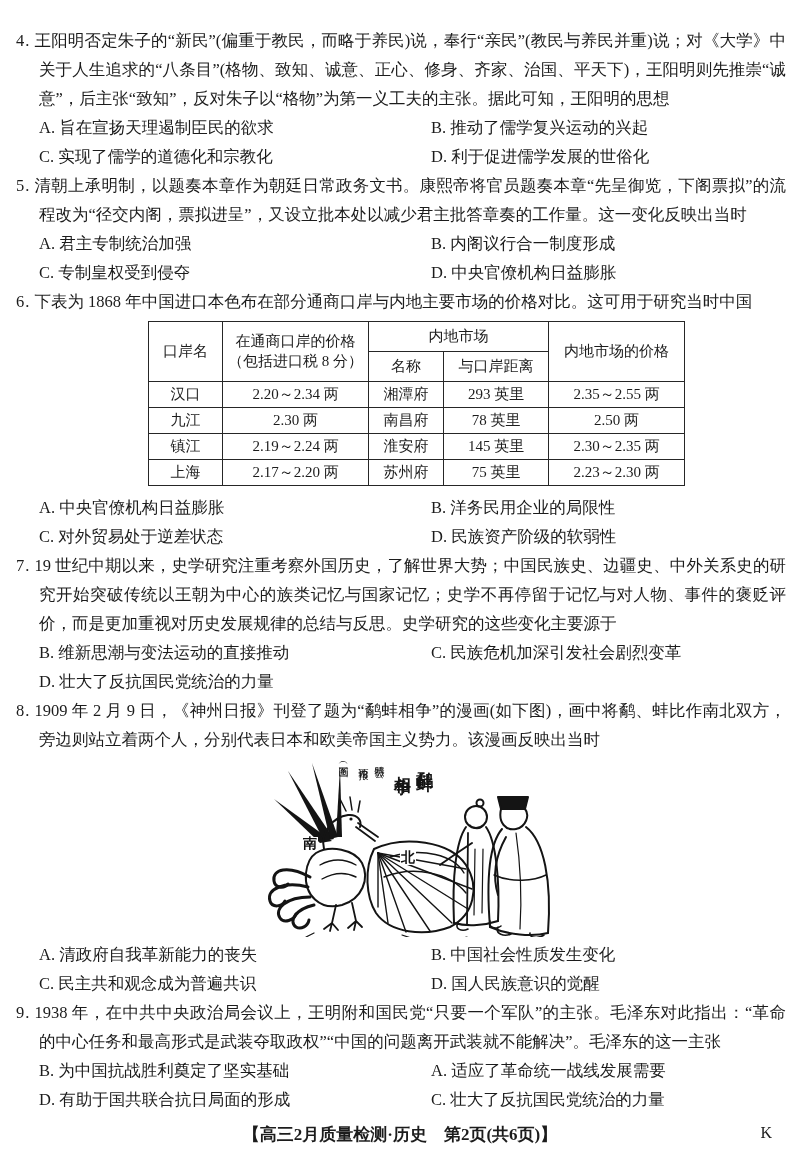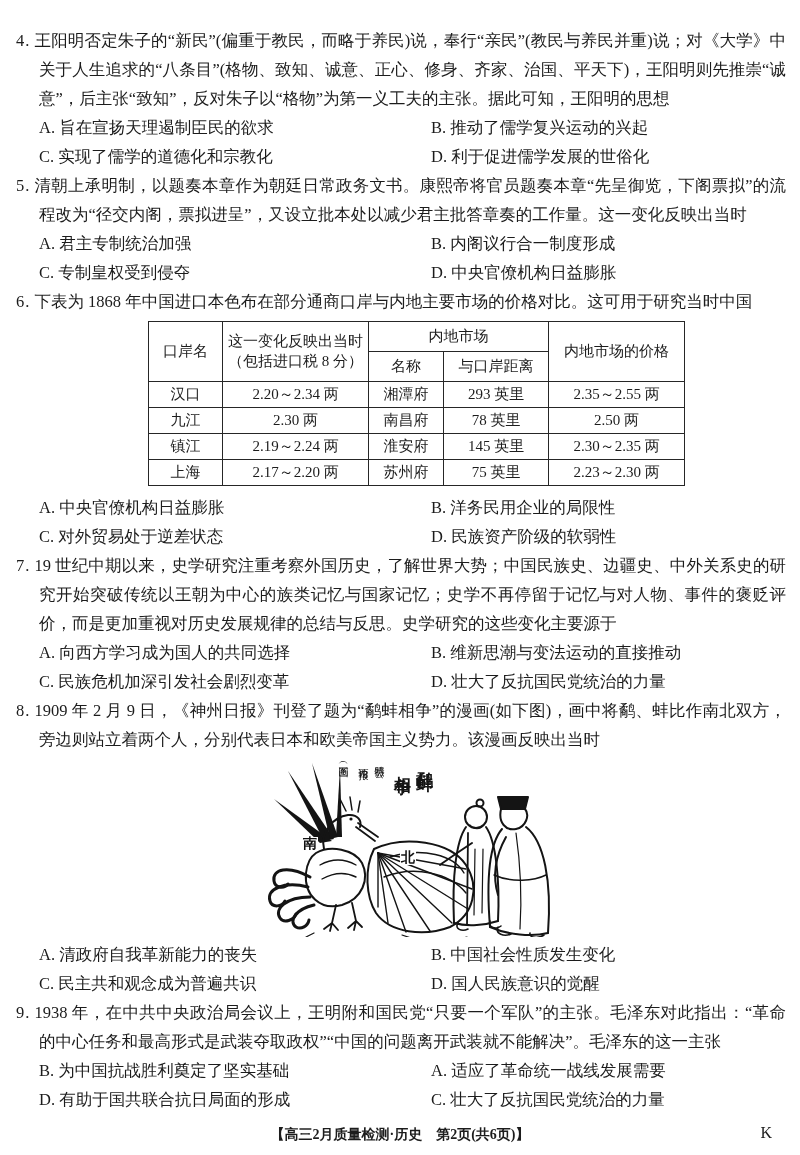--- a/index.html
+++ b/index.html
@@ -26,21 +26,21 @@
   .cartoon { position:relative; width:320px; height:180px; margin:3px 0 3px 238px; }
   .cartoon svg { position:absolute; left:0; top:0; }
   .vtext { position:absolute; writing-mode:vertical-rl; text-orientation:upright;
     color:#141414; line-height:1; }
   .vt-big { font-size:17px; font-weight:bold; letter-spacing:2px; }
   .vt-small { font-size:10px; letter-spacing:1px; }
   .geo { position:absolute; font-size:14px; font-weight:bold; color:#111;
     background:#ffffff; padding:0 1px; line-height:1; }
 
   .footer { position:absolute; left:0; right:0; top:1120px; text-align:center;
-    font-weight:bold; font-size:14px; }
+    font-weight:bold; font-size:17px; }
   .kmark { position:absolute; right:28px; top:1118px; font-weight:normal; font-size:16px; }
 </style>
 </head>
 <body>
 
 <div class="page">
 
   <section class="question">
     <div class="stem"><span class="qnum">4.</span><span>王阳明否定朱子的“新民”(偏重于教民，而略于养民)说，奉行“亲民”(教民与养民并重)说；对《大学》中关于人生追求的“八条目”(格物、致知、诚意、正心、修身、齐家、治国、平天下)，王阳明则先推崇“诚意”，后主张“致知”，反对朱子以“格物”为第一义工夫的主张。据此可知，王阳明的思想</span></div>
     <div class="options">
@@ -69,21 +69,21 @@
           <col style="width:74px">
           <col style="width:146px">
           <col style="width:75px">
           <col style="width:105px">
           <col style="width:136px">
         </colgroup>
       <tbody>
           <tr class="hr">
         <th rowspan="2">口岸名</th>
         <th rowspan="2">
-          <div>这一变化反映出当时</div>
+          <div>在通商口岸的价格</div>
           <div>（包括进口税 8 分）</div>
         </th>
         <th colspan="2">内地市场</th>
         <th rowspan="2">内地市场的价格</th>
       </tr>
       <tr class="hr">
         <th>名称</th>
         <th>与口岸距离</th>
       </tr>
       <tr class="dr">
@@ -121,21 +121,20 @@
       <span class="opt">A. 中央官僚机构日益膨胀</span>
       <span class="opt">B. 洋务民用企业的局限性</span>
       <span class="opt">C. 对外贸易处于逆差状态</span>
       <span class="opt">D. 民族资产阶级的软弱性</span>
     </div>
   </section>
 
   <section class="question">
     <div class="stem"><span class="qnum">7.</span><span>19 世纪中期以来，史学研究注重考察外国历史，了解世界大势；中国民族史、边疆史、中外关系史的研究开始突破传统以王朝为中心的族类记忆与国家记忆；史学不再停留于记忆与对人物、事件的褒贬评价，而是更加重视对历史发展规律的总结与反思。史学研究的这些变化主要源于</span></div>
     <div class="options">
-      <span class="opt">A. 向西方学习成为国人的共同选择</span>
       <span class="opt">B. 维新思潮与变法运动的直接推动</span>
       <span class="opt">C. 民族危机加深引发社会剧烈变革</span>
       <span class="opt">D. 壮大了反抗国民党统治的力量</span>
     </div>
   </section>
 
   <section class="question">
     <div class="stem"><span class="qnum">8.</span><span>1909 年 2 月 9 日，《神州日报》刊登了题为“鹬蚌相争”的漫画(如下图)，画中将鹬、蚌比作南北双方，旁边则站立着两个人，分别代表日本和欧美帝国主义势力。该漫画反映出当时</span></div>
 
     <div class="cartoon">

